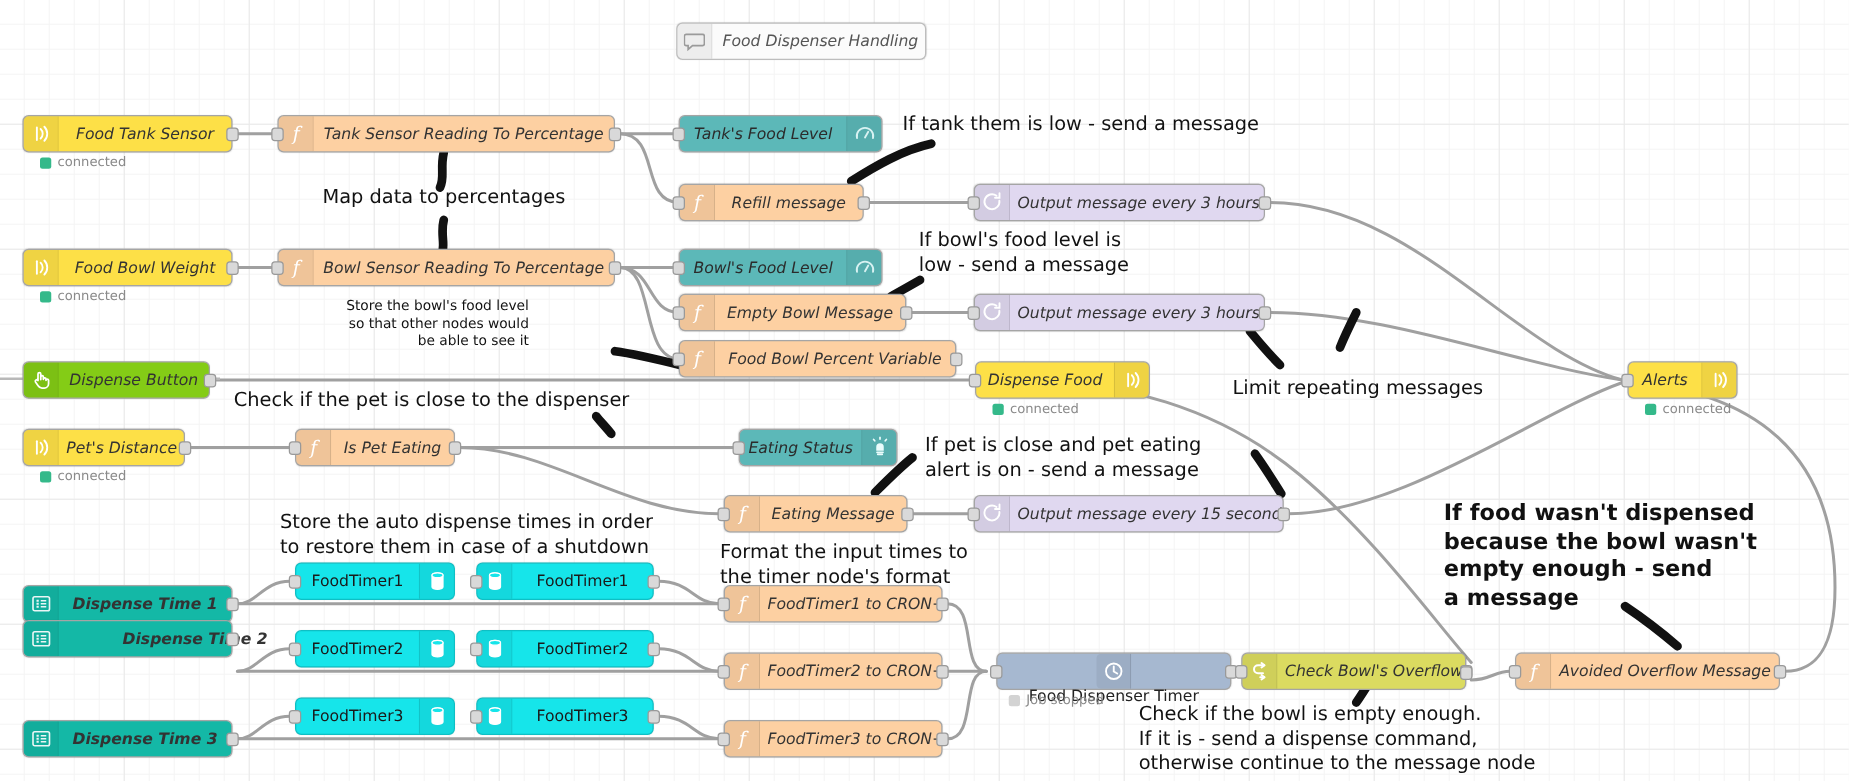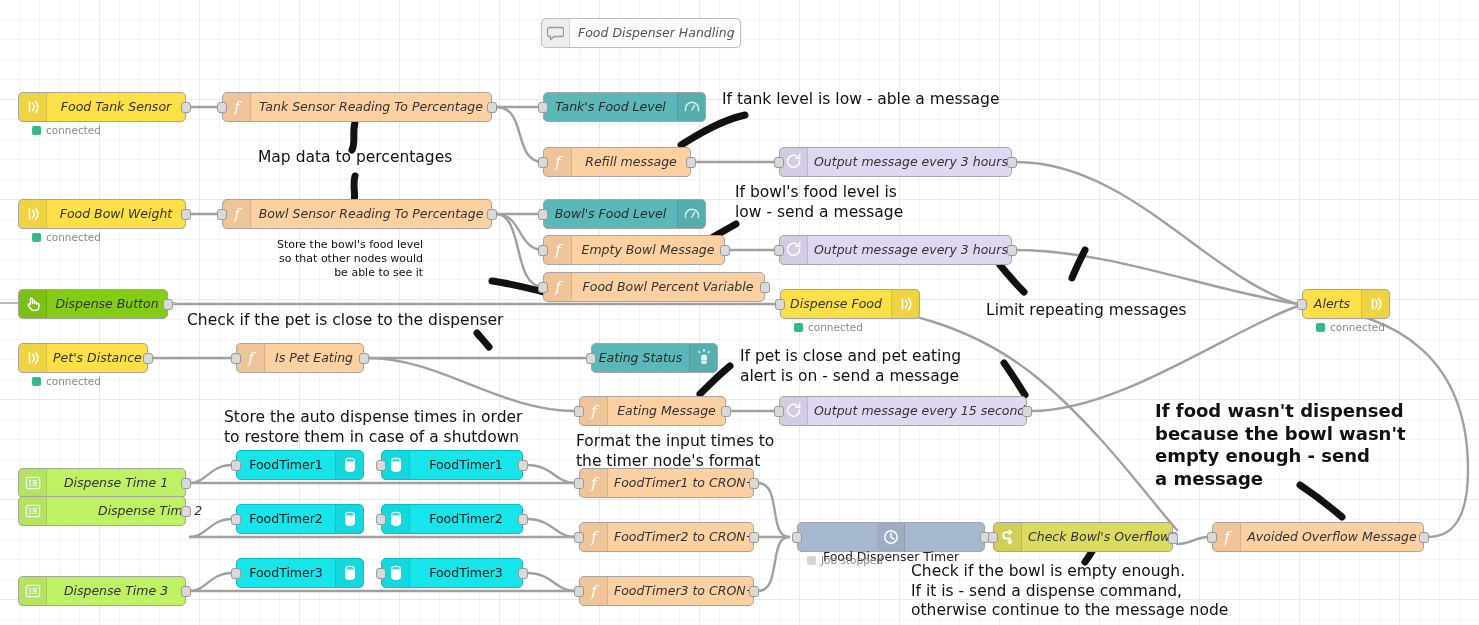--- a/index.html
+++ b/index.html
@@ -78,21 +78,21 @@
   .port.out{right:-6px;}
   .port.out.o1{top:9px;margin-top:0;}
   .port.out.o2{top:21px;margin-top:-11px;}
 
   
   .n-mqtt      {background:#fde047;}
   .n-func      {background:#fdd0a2;}
   .n-gauge     {background:#5cb8b8;}
   .n-delay     {background:#e0d8f0;}
   .n-btn       {background:#84cc16;}
-  .n-form      {background:#bef264;}
+  .n-form      {background:#14b8a6;font-weight:bold;}
   .n-store     {background:#16e5ea;border-color:#0fbfc4;}
   .n-timer     {background:#a6b8d0;}
   .n-switch    {background:#dbdb60;}
   .n-comment   {background:#fbfbfb;border-color:#bdbdbd;}
 
   .n-timer .lbl{font-style:normal;color:#222;}
   .n-store .lbl{font-style:normal;color:#1a1a1a;}
   .n-comment .lbl{color:#555;text-align:left;padding-left:8px;}
   .n-gauge .lbl{color:#2b2b2b;}
 
@@ -663,21 +663,21 @@
         </svg>
       </span>
       <span class="lbl">Avoided Overflow Message</span>
       <span class="port in"></span>
       <span class="port out"></span>
     </div>
   </div>
 
 <div id="anno-layer">
     <div class="anno" style="left: 258px; top: 148px; font-size: 15.5px;">Map data to percentages</div>
-    <div class="anno" style="left: 722px; top: 90px; font-size: 15.5px;">If tank level is low - able a message</div>
+    <div class="anno" style="left: 722px; top: 90px; font-size: 15.5px;">If tank them is low - send a message</div>
     <div class="anno" style="left: 735px; top: 183px; font-size: 15.5px;">If bowl's food level is
 low - send a message</div>
     <div class="anno" style="left: 277px; top: 238px; font-size: 11px; text-align: right;">Store the bowl's food level
 so that other nodes would
 be able to see it</div>
     <div class="anno" style="left: 187px; top: 311px; font-size: 15.5px;">Check if the pet is close to the dispenser</div>
     <div class="anno" style="left: 986px; top: 301px; font-size: 15.5px;">Limit repeating messages</div>
     <div class="anno" style="left: 740px; top: 347px; font-size: 15.5px;">If pet is close and pet eating
 alert is on - send a message</div>
     <div class="anno" style="left: 224px; top: 408px; font-size: 15.5px;">Store the auto dispense times in order

